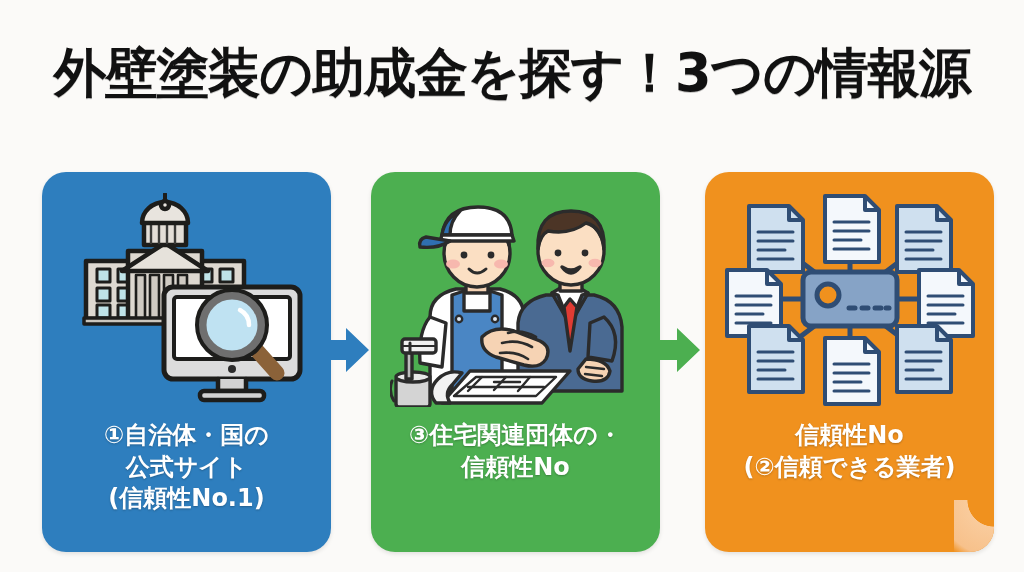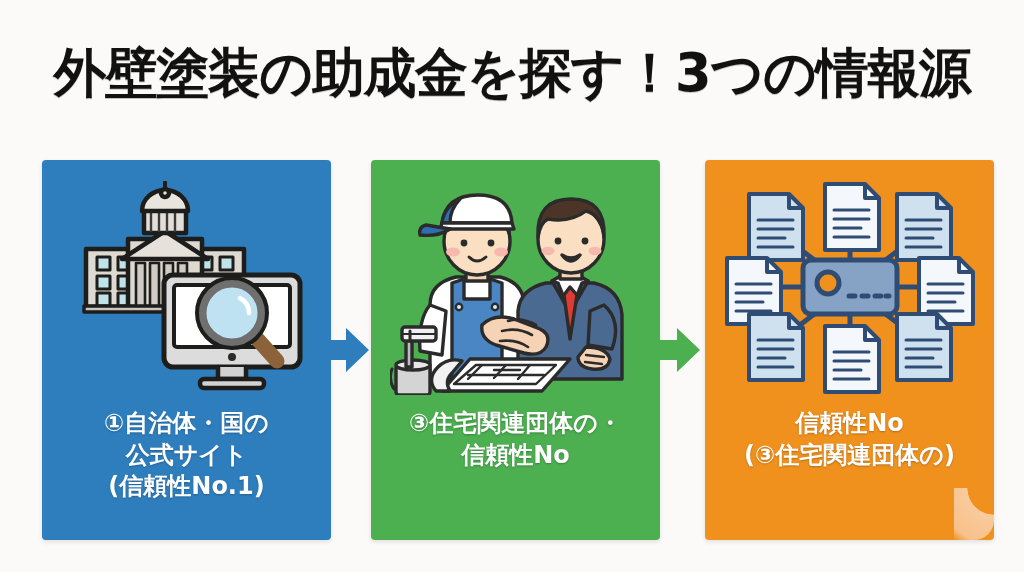--- a/index.html
+++ b/index.html
@@ -45,24 +45,24 @@
   
   .cards {
     position: absolute;
     left: 0;
     top: 160px;
     width: 1024px;
     height: 382px;
   }
   .card {
     position: absolute;
-    top: 0;
+    top: 12px;
     width: 289px;
     height: 380px;
-    border-radius: 4px;
+    border-radius: 24px;
     overflow: hidden;
     box-shadow: 0 2px 4px rgba(0,0,0,0.10);
   }
   .card.c1 { left: 42px;  background: #2e7ebe; }
   .card.c2 { left: 371px; background: #4caf50; }
   .card.c3 { left: 705px; background: #f0911e; }
 
   .card-icon {
     position: absolute;
     left: 0;
@@ -392,21 +392,21 @@
               <line x1="124" y1="116" x2="130" y2="116"></line>
               <line x1="137" y1="116" x2="143" y2="116"></line>
               <line x1="150" y1="116" x2="156" y2="116"></line>
               <line x1="161" y1="116" x2="164" y2="116"></line>
             </g>
           </g>
         </svg>
       </div>
       <div class="card-caption">
         <span class="cap-line">信頼性No</span>
-        <span class="cap-line">(③住宅関連団体の)</span>
+        <span class="cap-line">(②信頼できる業者)</span>
       </div>
       <div class="corner-artifact"></div>
     </div>
 
   </div>
 
   <div class="arrow a1">
     <svg width="48" height="50" viewBox="0 0 48 50" xmlns="http://www.w3.org/2000/svg">
       <path d="M0 15 L24 15 L24 3 L47 25 L24 47 L24 35 L0 35 Z" fill="#2e7ebe"></path>
     </svg>

